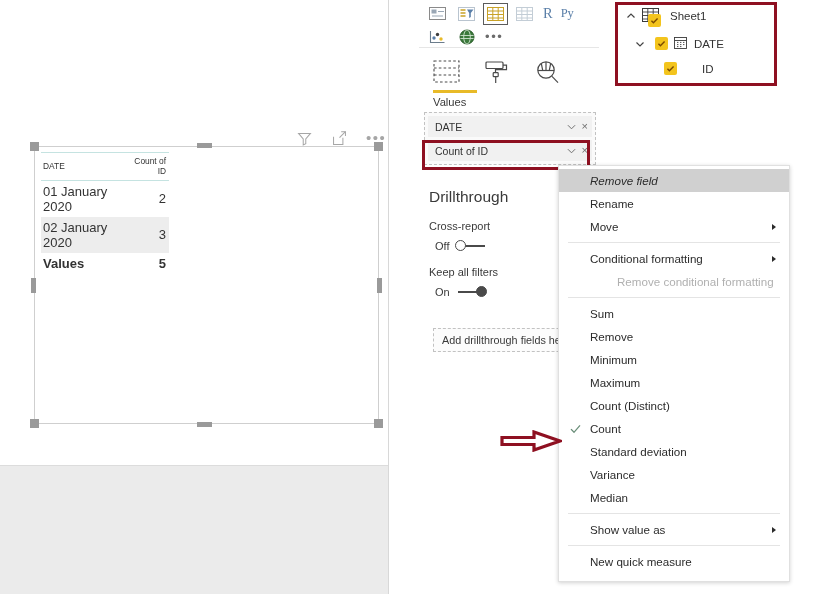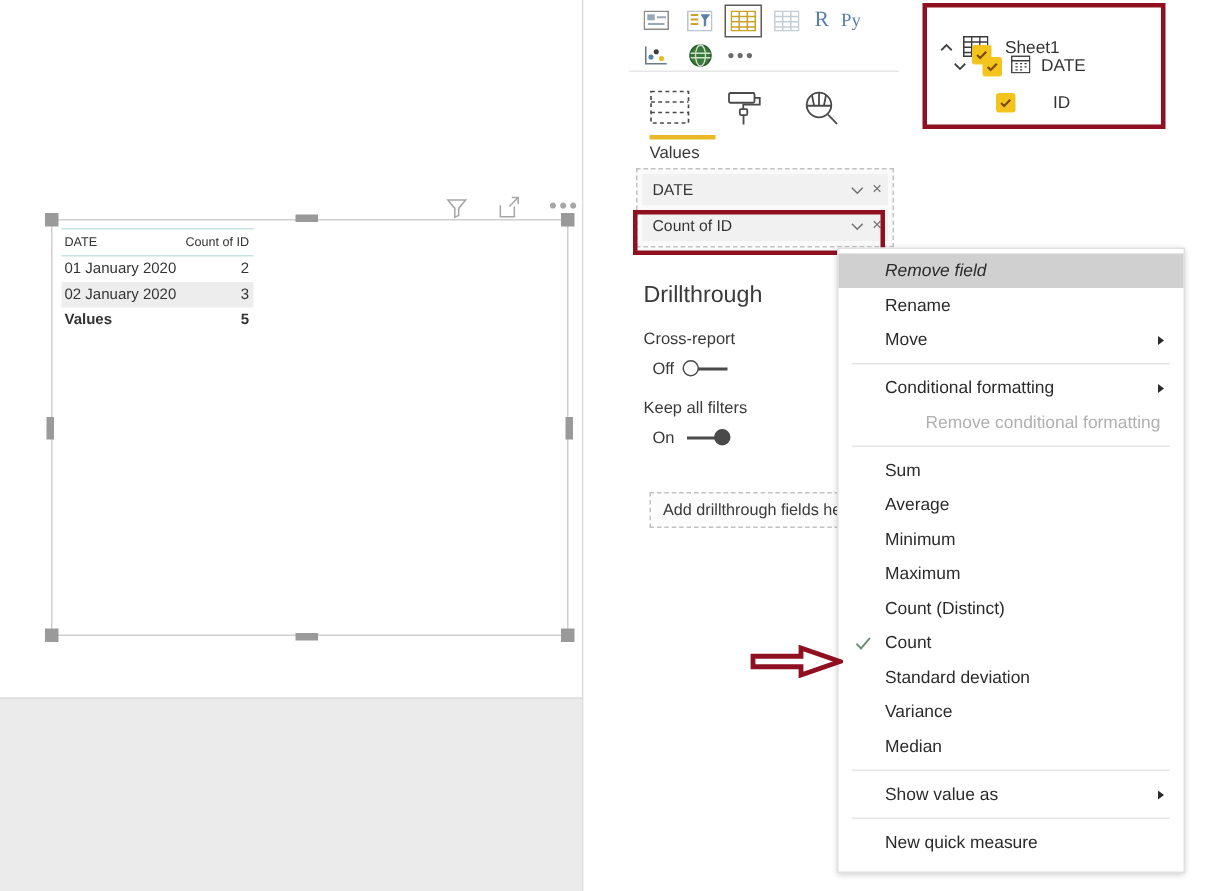--- a/index.html
+++ b/index.html
@@ -59,21 +59,21 @@
   }
   #table-visual table { border-collapse: collapse; width: 100%; }
   #table-visual th {
     font-weight: normal; color: #333; font-size: 8.4px;
     padding: 3px 1px 4px 2px; text-align: left;
     border-bottom: 1.3px solid #c5e3e1;
     border-top: 1.3px solid #c5e3e1;
   }
   #table-visual th.num { text-align: right; padding-right: 3px; }
   #table-visual td {
-    padding: 2.5px 1px 2.5px 2px; font-size: 10px; color:#333;
+    padding: 2.5px 1px 2.5px 2px; font-size: 13px; color:#333;
     border-bottom: 1px solid transparent;
   }
   #table-visual td.num { text-align: right; padding-right: 3px; }
   #table-visual tr.alt td { background: #ededed; }
   #table-visual tr.total td {
     font-weight: bold; border-top: 1.3px solid #c5e3e1; color:#333;
   }
 
   
   #right-pane {
@@ -396,21 +396,21 @@
         </span>
       </div>
 
       <div id="dt-addfield">Add drillthrough fields here</div>
     </div>
   </div>
 
   <div id="fields-tree">
     <div id="fields-tree-box"></div>
 
-    <div class="tree-row" style="left:13px; top:24px;justify-content:flex-end;">
+    <div class="tree-row" style="left:13px; top:8px;justify-content:flex-end;">
       <span>
         <svg class="tw-chev" viewBox="0 0 12 12" fill="none" stroke="#444" stroke-width="1.2">
               <path d="M2.5 7.5L6 4l3.5 3.5"></path>
             </svg>
       </span>
       <span style="position:relative; width:19px; height:16px; margin-left:5px;">
         <svg width="17" height="14" viewBox="0 0 17 14">
               <rect x="0.5" y="0.5" width="16" height="13" fill="#fff" stroke="#3a3a3a"></rect>
               <path d="M0.5 4h16M0.5 7.5h16M0.5 11h16M5.8 0.5v13M11.2 0.5v13" stroke="#3a3a3a" stroke-width="0.9"></path>
             </svg>
@@ -472,21 +472,21 @@
         <span class="arrow-r"></span>
       </div>
   <div class="mi disabled">
         <span>Remove conditional formatting</span>
       </div>
   <div class="msep"></div>
   <div class="mi">
         <span>Sum</span>
       </div>
   <div class="mi">
-        <span>Average</span>
+        <span>Remove</span>
       </div>
   <div class="mi">
         <span>Minimum</span>
       </div>
   <div class="mi">
         <span>Maximum</span>
       </div>
   <div class="mi">
         <span>Count (Distinct)</span>
       </div>

